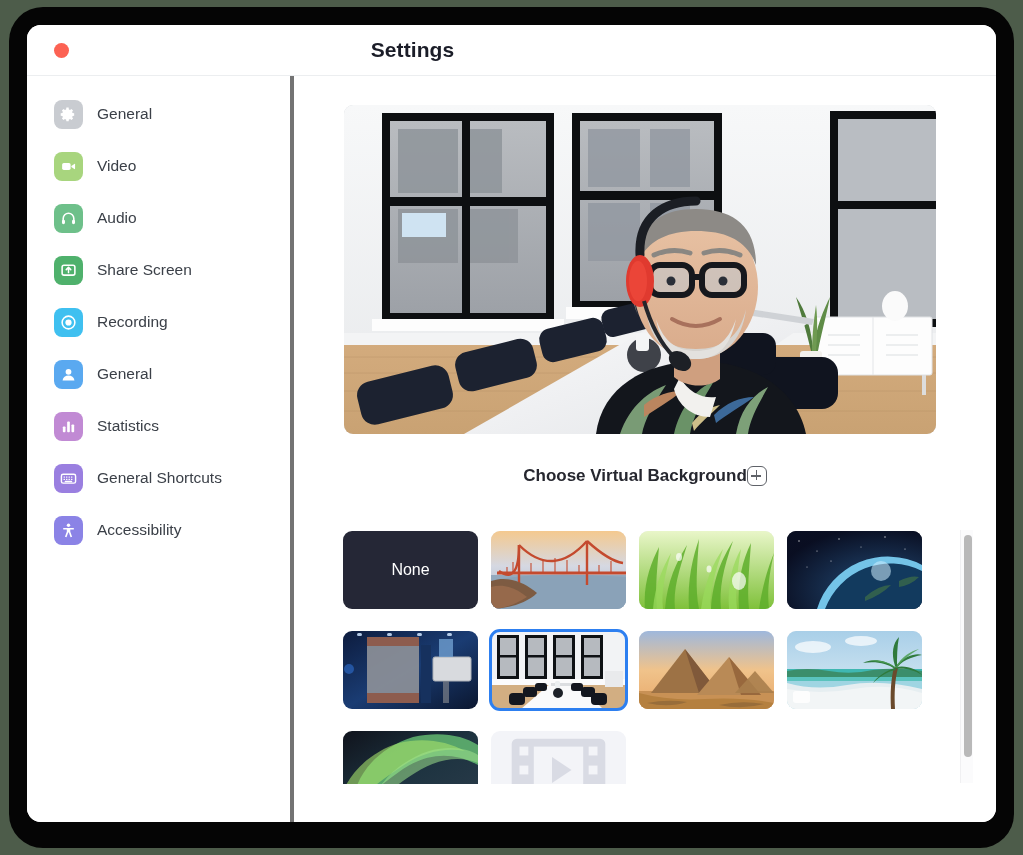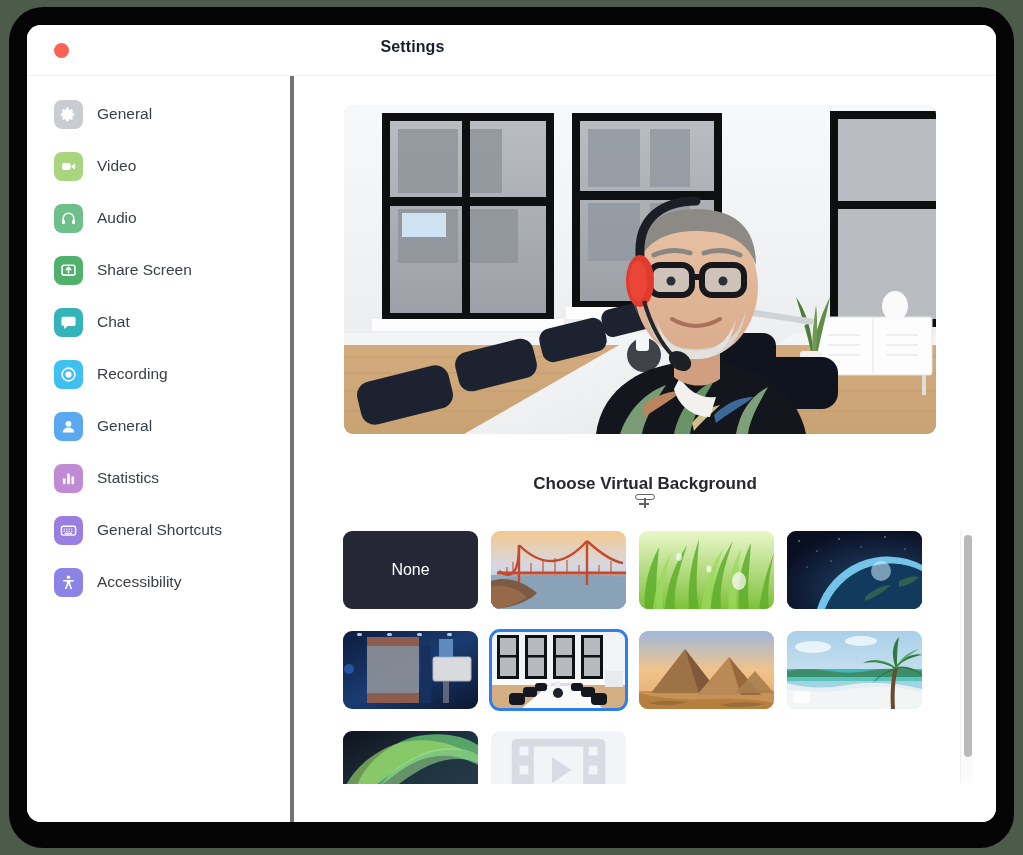--- a/index.html
+++ b/index.html
@@ -36,21 +36,21 @@
     border-bottom: 1px solid #eceef0;
   }
   .traffic-close {
     position: absolute; left: 27px; top: 18px;
     width: 15px; height: 15px; border-radius: 50%;
     background: #fc6253;
   }
   .win-title {
     position: absolute; left: 0; top: 13px; width: 771px;
     text-align: center;
-    font-size: 16px; font-weight: bold; color: #1b1d28;
+    font-size: 21px; font-weight: bold; color: #1b1d28;
     letter-spacing: .1px;
   }
 
   
   .sidebar {
     position: absolute; left: 0; top: 51px;
     width: 267px; height: 746px;
     background: #ffffff;
     border-right: 4px solid #737373;
     padding-top: 19px;
@@ -90,23 +90,23 @@
     position: absolute; left: 49px; top: 29px;
     width: 592px; height: 329px;
     border-radius: 9px;
     overflow: hidden;
     background: #cfd4d8;
   }
   .preview svg { display: block; width: 592px; height: 329px; }
 
   
   .sec-head {
-    position: absolute; left: 48px; top: 398px;
+    position: absolute; left: 48px; top: 387px;
     width: 604px; height: 26px;
-    display: flex; align-items: center; justify-content: flex-start; flex-direction: column;
+    display: flex; align-items: center; justify-content: center;
   }
   .sec-title { font-size: 17px; font-weight: bold; color: #26272f; }
   .add-btn {
     width: 20px; height: 20px;
     border: 1.6px solid #5f6268;
     border-radius: 6px;
     position: relative;
   }
   .add-btn::before, .add-btn::after {
     content: ""; position: absolute; background: #5f6268;
@@ -211,28 +211,20 @@
           <span class="nav-label">Audio</span>
         </div>
         <div class="nav-item">
           <span class="nav-ico" style="background: rgb(79, 177, 108);">
             <svg width="17" height="17" viewBox="0 0 24 24">
               <rect x="3" y="4.5" width="18" height="14" rx="2.6" fill="none" stroke="#fff" stroke-width="2.2"></rect>
               <path d="M12 15V8.5M12 7.6l-3.2 3.2M12 7.6l3.2 3.2" stroke="#fff" stroke-width="2.1" fill="none" stroke-linecap="round"></path>
             </svg>
           </span>
           <span class="nav-label">Share Screen</span>
-        </div>
-        <div class="nav-item">
-          <span class="nav-ico" style="background: rgb(52, 179, 184);">
-            <svg width="17" height="17" viewBox="0 0 24 24" fill="#fff">
-              <path d="M4.5 4h15A2.5 2.5 0 0122 6.5v8a2.5 2.5 0 01-2.5 2.5H11l-5 4v-4H4.5A2.5 2.5 0 012 14.5v-8A2.5 2.5 0 014.5 4z"></path>
-            </svg>
-          </span>
-          <span class="nav-label">Chat</span>
         </div>
         <div class="nav-item">
           <span class="nav-ico" style="background: rgb(63, 192, 240);">
             <svg width="17" height="17" viewBox="0 0 24 24">
               <circle cx="12" cy="12" r="9" fill="none" stroke="#fff" stroke-width="2.2"></circle>
               <circle cx="12" cy="12" r="4.4" fill="#fff"></circle>
             </svg>
           </span>
           <span class="nav-label">Recording</span>
         </div>

